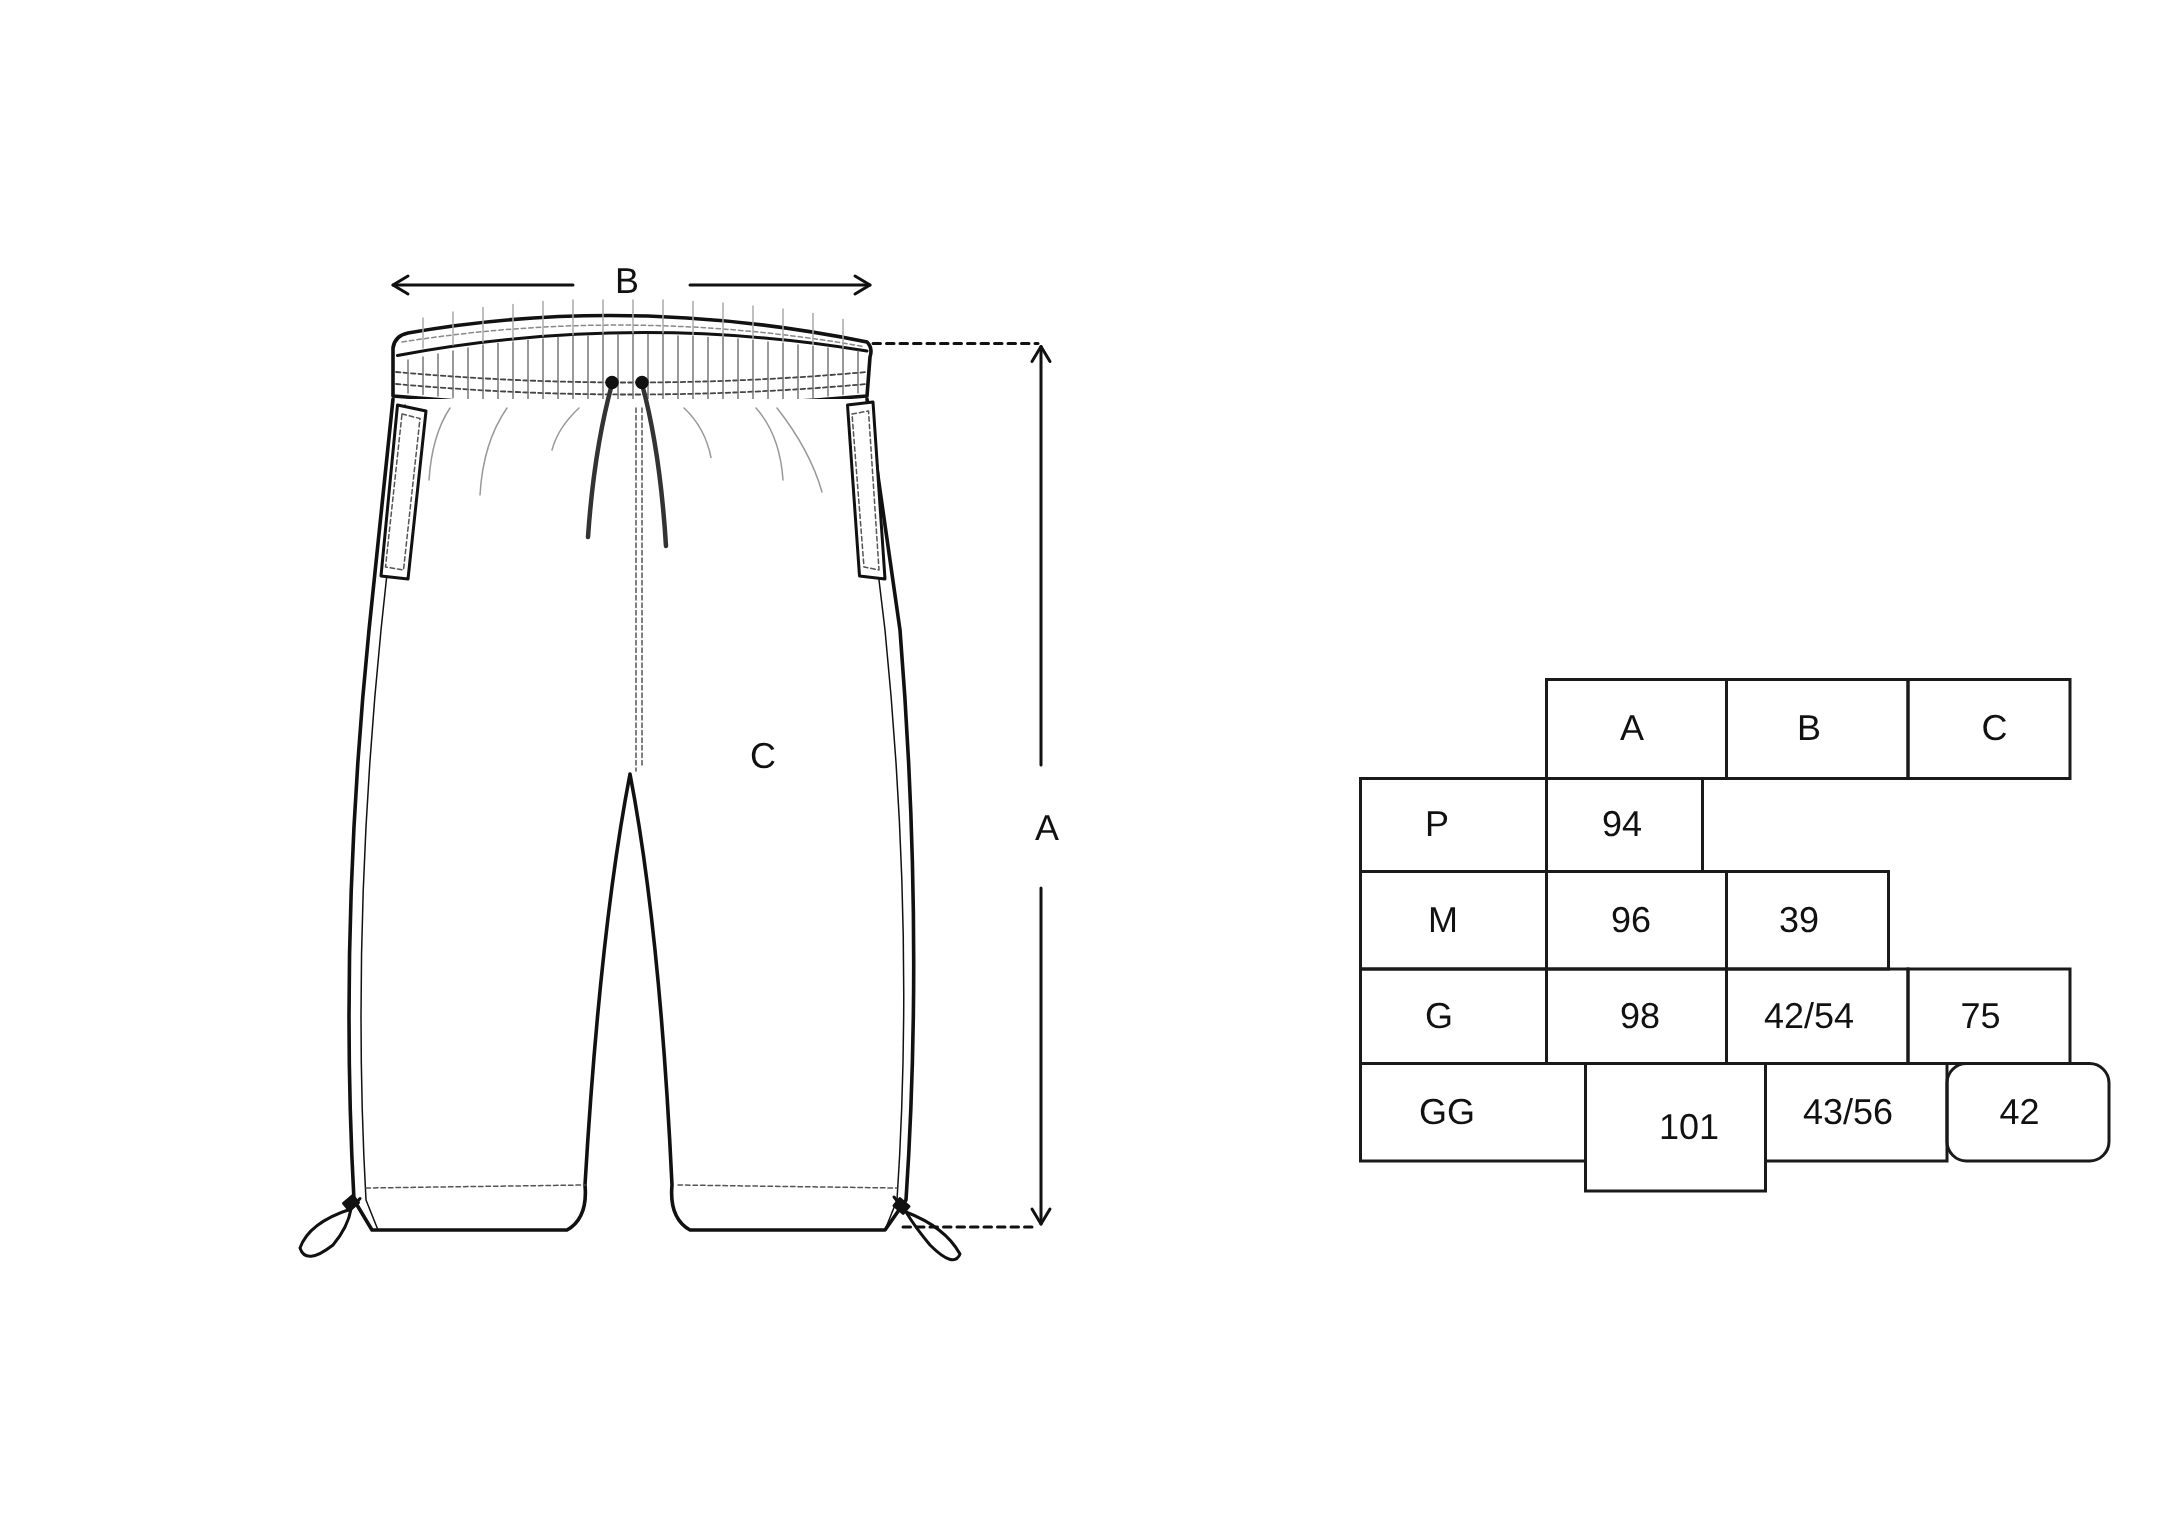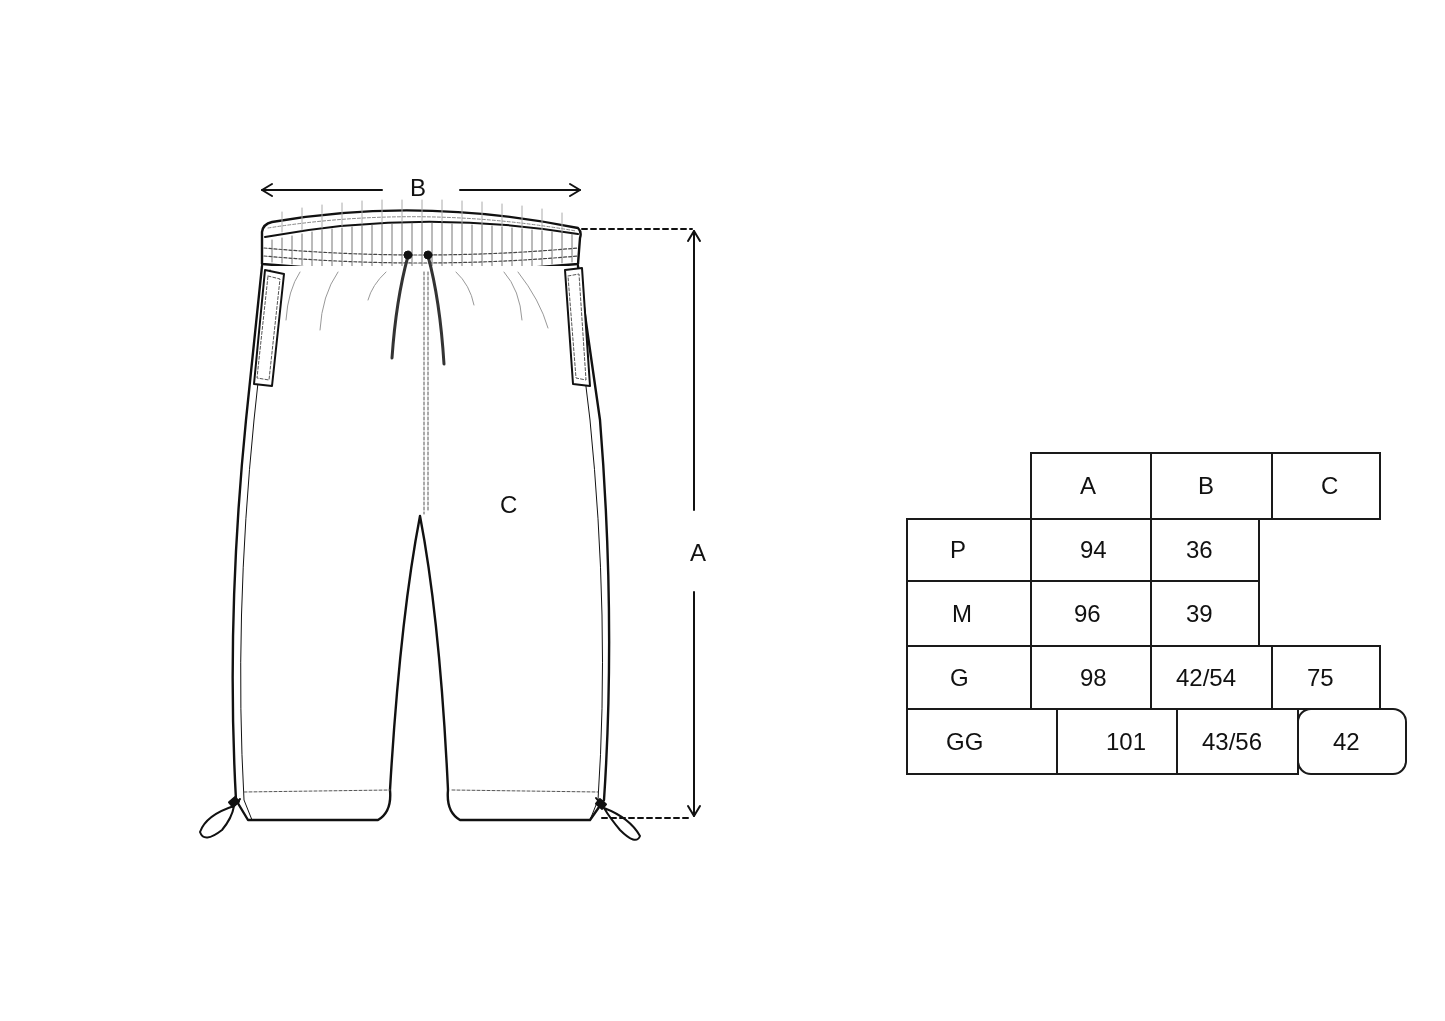--- a/index.html
+++ b/index.html
@@ -145,36 +145,35 @@
 
 <div id="size-table">
   <div class="tbl-row" style="left:124px; top:0;">
     <div class="cell" style="width:122px;height:68px;padding-left:48px;">A</div>
     <div class="cell" style="width:123px;height:68px;padding-left:46px;">B</div>
     <div class="cell" style="width:110px;height:68px;padding-left:48px;">C</div>
   </div>
 
   <div class="tbl-row" style="left:0; top:66px;">
     <div class="cell" style="width:126px;height:64px;padding-left:42px;">P</div>
-    <div class="cell" style="width:122px;height:64px;padding-left:48px;">94</div>
-    <div class="cell" style="width:110px;height:64px;padding-left:34px;">36</div>
+    <div class="cell" style="width:106px;height:64px;padding-left:36px;">94</div>
   </div>
 
   <div class="tbl-row" style="left:0; top:128px;">
     <div class="cell" style="width:126px;height:67px;padding-left:44px;">M</div>
     <div class="cell" style="width:122px;height:67px;padding-left:42px;">96</div>
     <div class="cell" style="width:110px;height:67px;padding-left:34px;">39</div>
   </div>
 
   <div class="tbl-row" style="left:0; top:193px;">
     <div class="cell" style="width:126px;height:65px;padding-left:42px;">G</div>
     <div class="cell" style="width:122px;height:65px;padding-left:48px;">98</div>
     <div class="cell" style="width:123px;height:65px;padding-left:24px;">42/54</div>
     <div class="cell" style="width:110px;height:65px;padding-left:34px;">75</div>
   </div>
 
   <div class="tbl-row" style="left:0; top:256px;">
     <div class="cell" style="width:152px;height:67px;padding-left:38px;">GG</div>
-    <div class="cell" style="width:122px;height:67px;padding-left:48px;">101</div>
+    <div class="cell" style="width:122px;height:87px;padding-left:48px;">101</div>
     <div class="cell" style="width:123px;height:67px;padding-left:24px;">43/56</div>
     <div class="cell" style="width:110px;height:67px;padding-left:34px;border-radius:14px;">42</div>
   </div>
 </div>
 
 </body></html>

